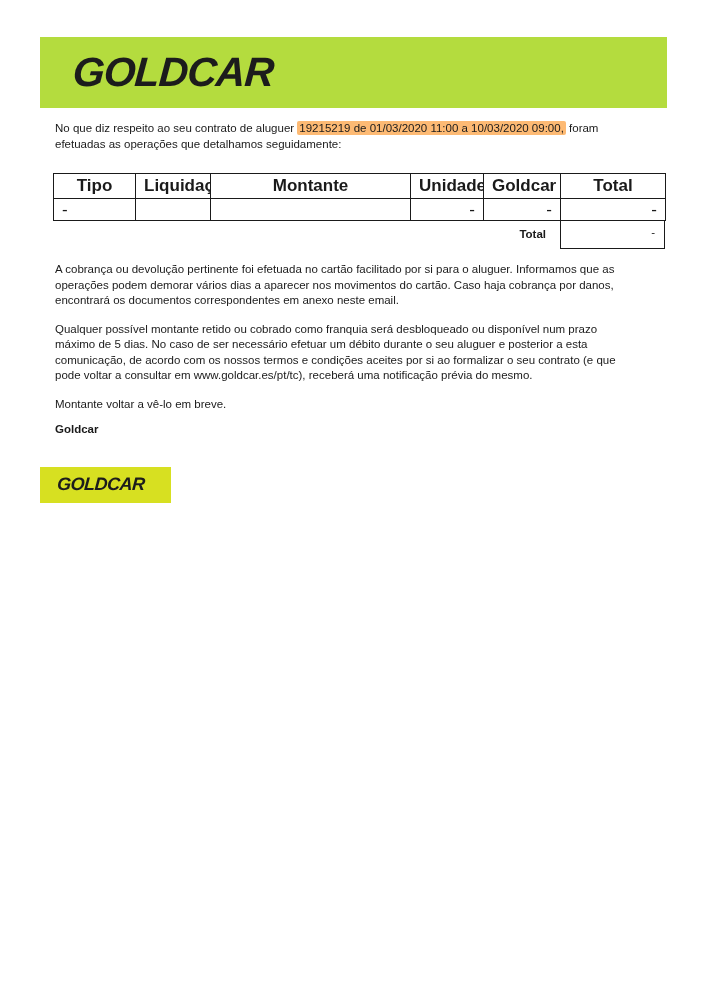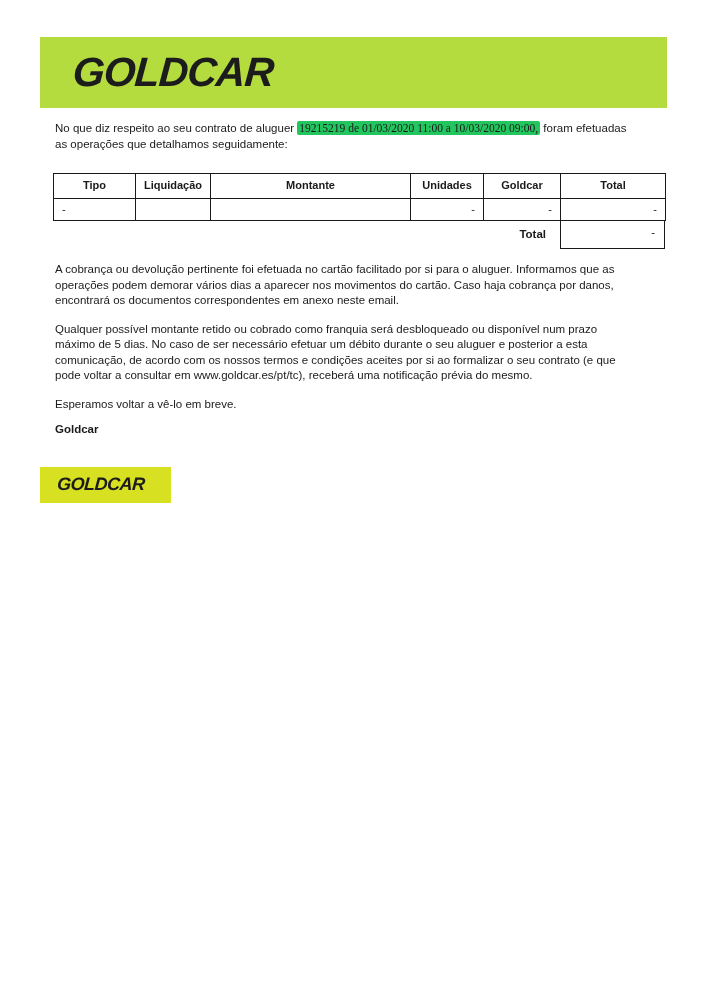--- a/index.html
+++ b/index.html
@@ -52,21 +52,21 @@
     border-radius: 2px;
   }
   .tbl-wrap { margin: 21px 0 0 53px; width: 612px; }
   table.ops {
     border-collapse: collapse;
     width: 612px;
     table-layout: fixed;
   }
   table.ops th, table.ops td {
     border: 1.5px solid #1a1a1a;
-    font-size: 11px;
+    font-size: 17px;
     padding: 0 8px;
     overflow: hidden;
     white-space: nowrap;
   }
   table.ops th {
     font-weight: bold;
     text-align: center;
     height: 24px;
   }
   table.ops td { height: 21px; }
@@ -128,21 +128,21 @@
 <body>
 
 <div class="page">
 
   <div class="banner" style="background-color: rgb(180, 220, 62);">
     <div class="banner-logo-text">GOLDCAR</div>
   </div>
 
 
 
-  <div class="intro"><span>No que diz respeito ao seu contrato de aluguer </span><span class="hl" style="background-color: #22c55e; font-family: Liberation Serif, serif;">19215219 de 01/03/2020 11:00 a 10/03/2020 09:00,</span><span> foram efetuadas as operações que detalhamos seguidamente:</span></div>
+  <div class="intro"><span>No que diz respeito ao seu contrato de aluguer </span><span class="hl" style="background-color: #fdba74;">19215219 de 01/03/2020 11:00 a 10/03/2020 09:00,</span><span> foram efetuadas as operações que detalhamos seguidamente:</span></div>
 
   <div class="tbl-wrap">
     <table class="ops">
       <colgroup>
         <col class="col-tipo">
           <col class="col-matricula">
           <col class="col-conceito">
         <col class="col-unidades">
           <col class="col-montante">
           <col class="col-total">
@@ -169,21 +169,21 @@
     <div class="total-row">
       <div class="total-label">Total</div>
       <div class="total-box">-</div>
     </div>
   </div>
 
   <div class="para para-first">A cobrança ou devolução pertinente foi efetuada no cartão facilitado por si para o aluguer. Informamos que as operações podem demorar vários dias a aparecer nos movimentos do cartão. Caso haja cobrança por danos, encontrará os documentos correspondentes em anexo neste email.</div>
 
   <div class="para">Qualquer possível montante retido ou cobrado como franquia será desbloqueado ou disponível num prazo máximo de 5 dias. No caso de ser necessário efetuar um débito durante o seu aluguer e posterior a esta comunicação, de acordo com os nossos termos e condições aceites por si ao formalizar o seu contrato (e que pode voltar a consultar em www.goldcar.es/pt/tc), receberá uma notificação prévia do mesmo.</div>
 
-  <div class="single">Esperamos voltar a vê-lo em breve.</div>
+  <div class="single">Montante voltar a vê-lo em breve.</div>
 
 
 
   <div class="sig">Goldcar</div>
 
   <div class="footer-logo" style="background-color: rgb(215, 224, 33);">
     <div class="footer-logo-text">GOLDCAR</div>
   </div>
 
 </div>

